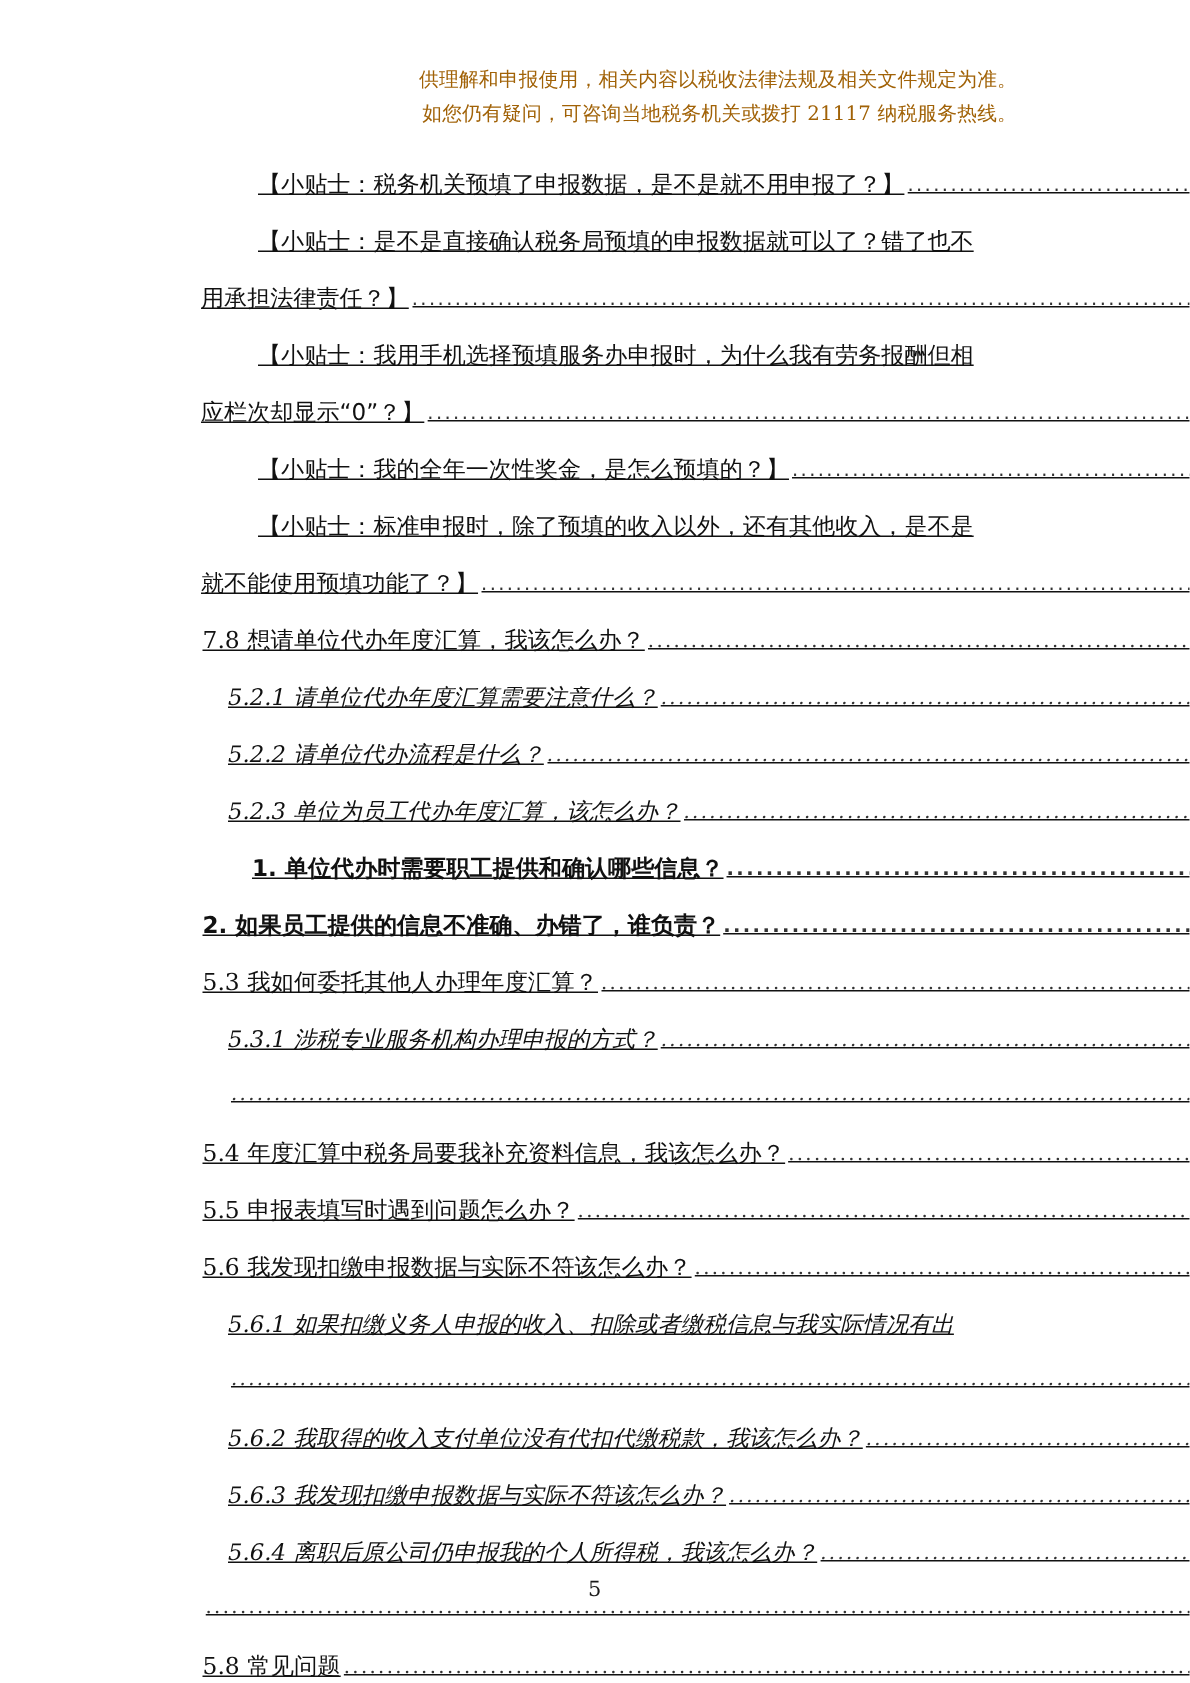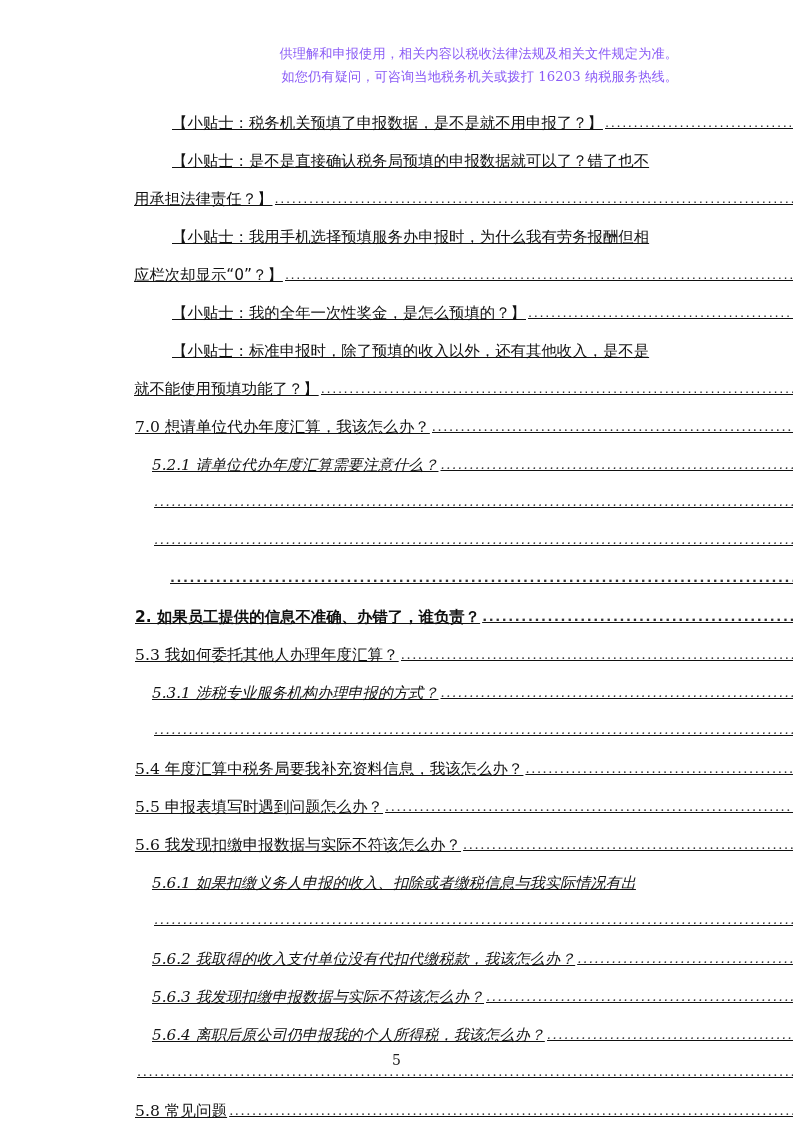--- a/index.html
+++ b/index.html
@@ -26,21 +26,21 @@
   
   .header {
     position: absolute;
     left: 116px;
     top: 42px;
     width: 562px;
     text-align: right;
     font-family: "DejaVu Serif", "Liberation Serif", serif;
     font-size: 13.2px;
     line-height: 23px;
-    color: #8b5cf6;
+    color: #a16207;
     letter-spacing: 0.1px;
   }
   .header .hline { display: block; white-space: nowrap; }
 
   
   .toc {
     position: absolute;
     left: 0;
     top: 104px;
     width: 793px;
@@ -124,21 +124,21 @@
     color: #1a1a1a;
   }
 </style>
 </head>
 <body>
 
 <div class="page">
 
   <div class="header">
     <span class="hline">供理解和申报使用，相关内容以税收法律法规及相关文件规定为准。</span>
-    <span class="hline">如您仍有疑问，可咨询当地税务机关或拨打 16203 纳税服务热线。</span>
+    <span class="hline">如您仍有疑问，可咨询当地税务机关或拨打 21117 纳税服务热线。</span>
   </div>
 
   <div class="toc" id="toc-list">
       <div class="toc-entry">
         <div class="row s-hei i-tip">
           <span class="txt">【小贴士：税务机关预填了申报数据，是不是就不用申报了？】</span>
           <span class="leader">........................................................................................................................................................................................................</span>
         </div>
       </div>
       <div class="toc-entry">
@@ -175,42 +175,45 @@
         </div>
       </div>
       <div class="toc-entry">
         <div class="row s-hei i-tipwrap">
           <span class="txt">就不能使用预填功能了？】</span>
           <span class="leader">........................................................................................................................................................................................................</span>
         </div>
       </div>
       <div class="toc-entry">
         <div class="row s-song i-l1">
-          <span class="txt">7.0 想请单位代办年度汇算，我该怎么办？</span>
+          <span class="txt">7.8 想请单位代办年度汇算，我该怎么办？</span>
           <span class="leader">........................................................................................................................................................................................................</span>
         </div>
       </div>
       <div class="toc-entry">
         <div class="row s-kai i-l2">
           <span class="txt">5.2.1 请单位代办年度汇算需要注意什么？</span>
           <span class="leader">........................................................................................................................................................................................................</span>
         </div>
       </div>
       <div class="toc-entry">
         <div class="row s-kai i-l2">
-          <span class="leader">........................................................................................................................................................................................................</span>
-        </div>
-      </div>
-      <div class="toc-entry">
-        <div class="row s-kai i-l2">
+          <span class="txt">5.2.2 请单位代办流程是什么？</span>
+          <span class="leader">........................................................................................................................................................................................................</span>
+        </div>
+      </div>
+      <div class="toc-entry">
+        <div class="row s-kai i-l2">
+          <span class="txt">5.2.3 单位为员工代办年度汇算，该怎么办？</span>
           <span class="leader">........................................................................................................................................................................................................</span>
         </div>
       </div>
       <div class="toc-entry">
         <div class="row s-hei-bold i-num1">
+          <span class="txt">1. 单位代办时需要职工提供和确认哪些信息？</span>
           <span class="leader">........................................................................................................................................................................................................</span>
         </div>
       </div>
       <div class="toc-entry">
         <div class="row s-hei-bold i-num2">
           <span class="txt">2. 如果员工提供的信息不准确、办错了，谁负责？</span>
           <span class="leader">........................................................................................................................................................................................................</span>
         </div>
       </div>
       <div class="toc-entry">

